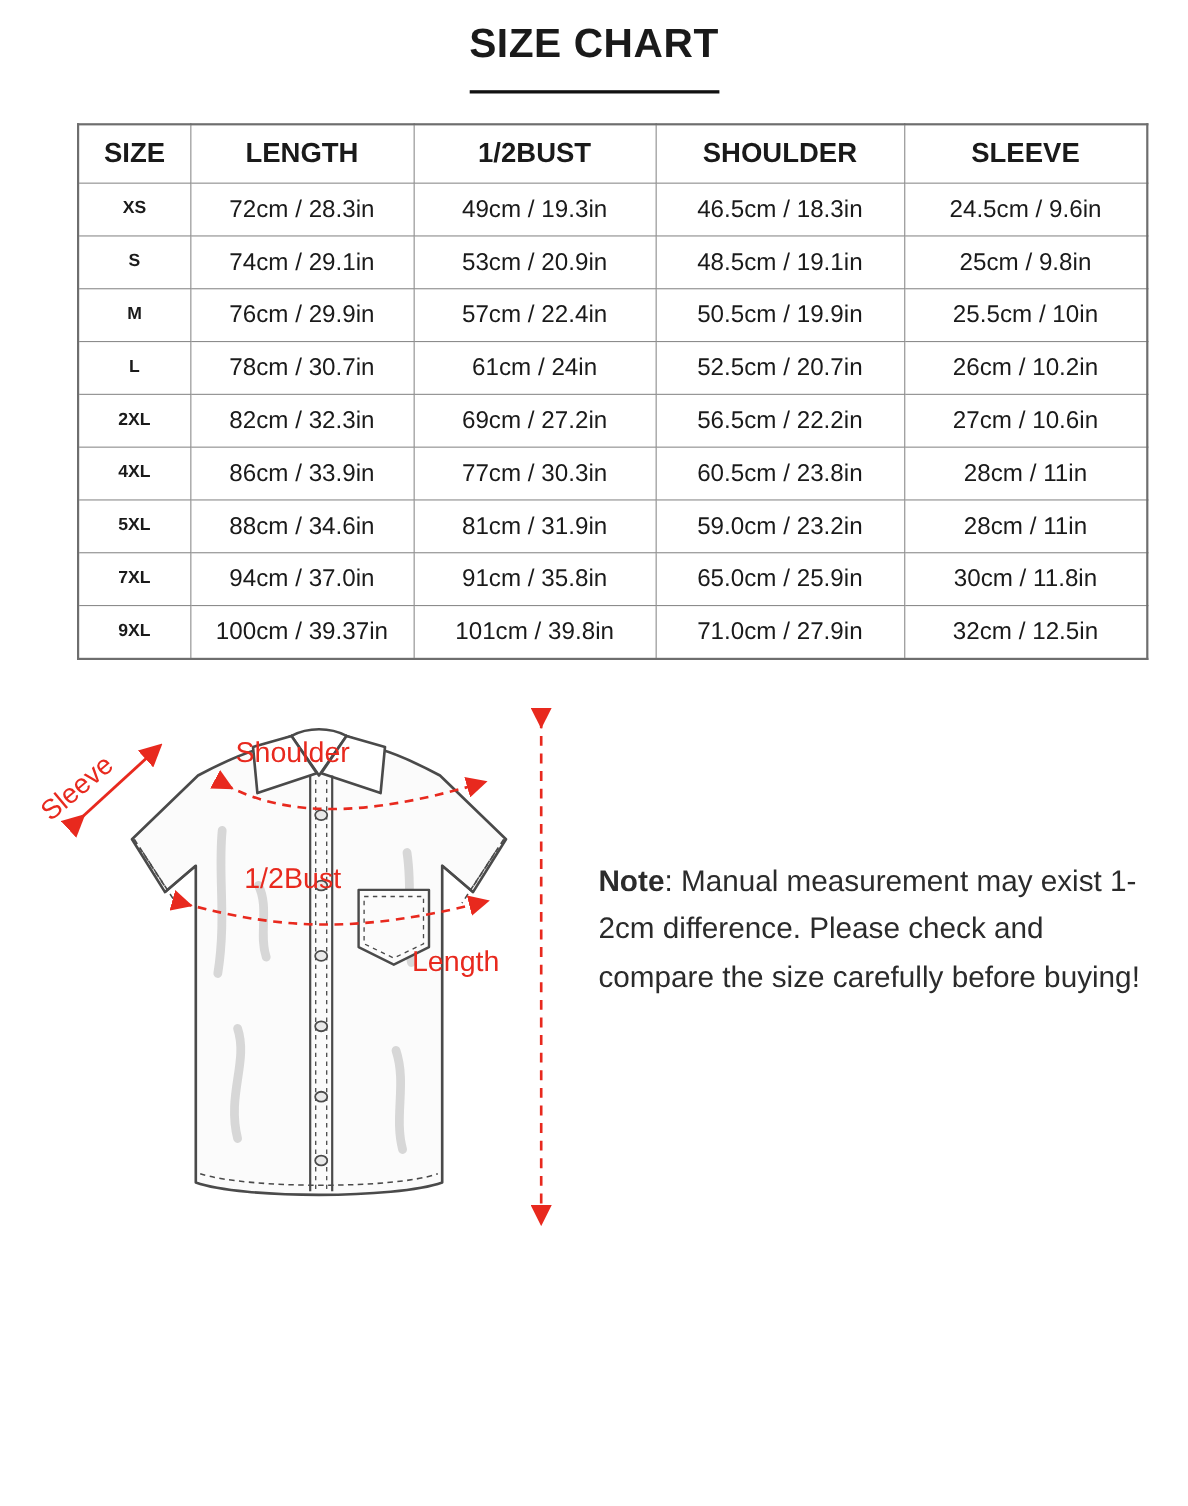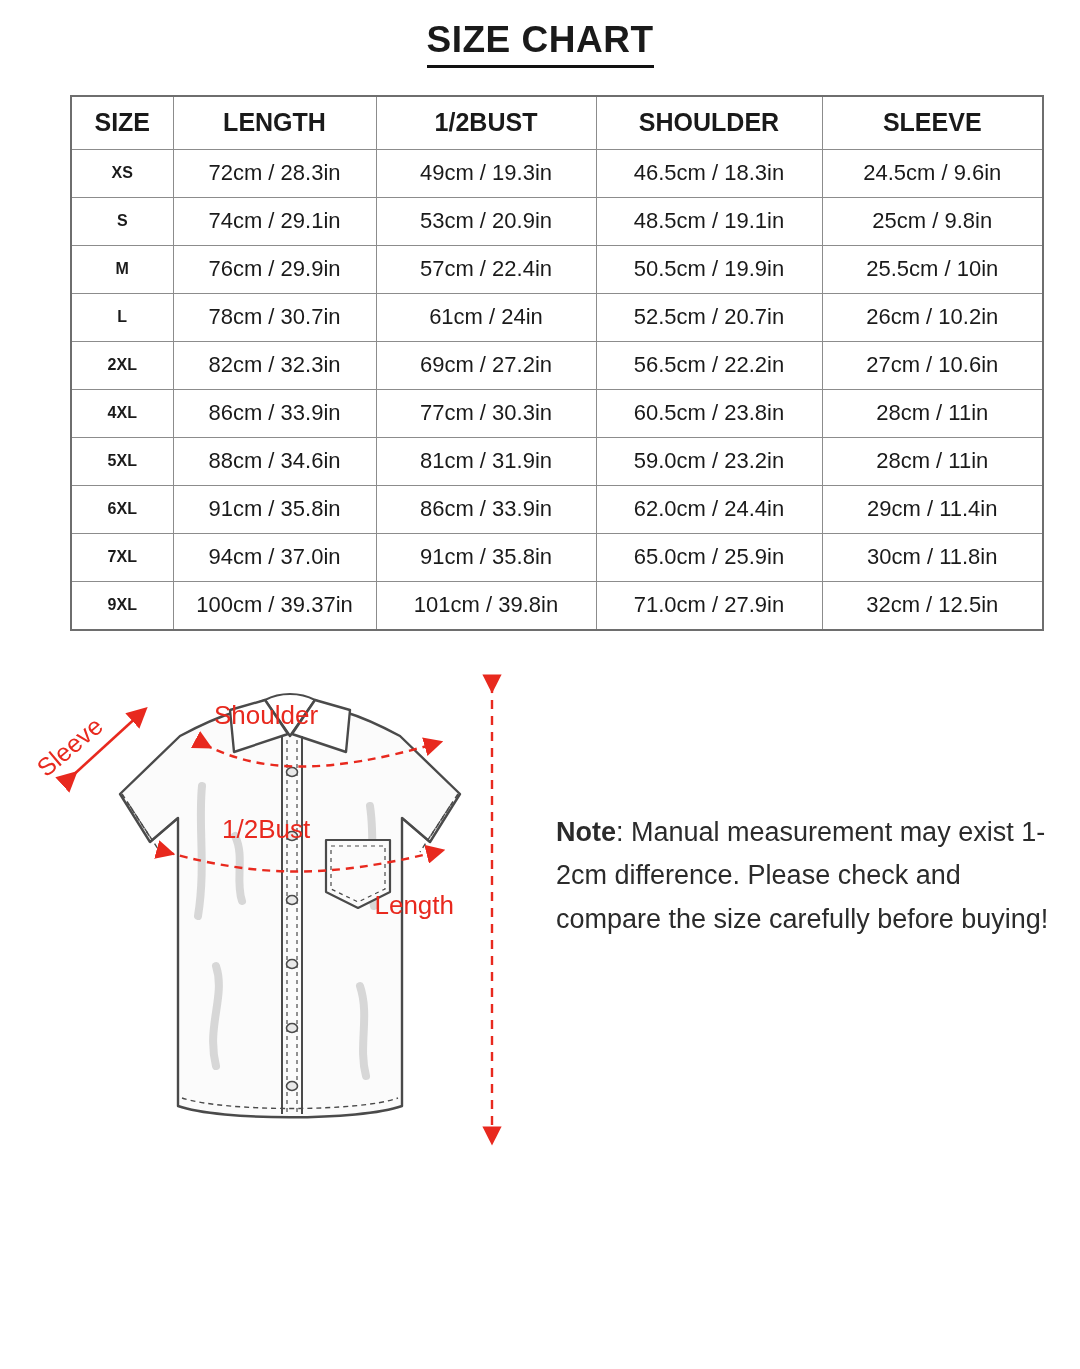--- a/index.html
+++ b/index.html
@@ -20,21 +20,21 @@
   .title-wrap {
     text-align: center;
     padding-top: 20px;
   }
   .title {
     display: inline-block;
     font-size: 37px;
     font-weight: bold;
     letter-spacing: 0.5px;
     border-bottom: 3px solid #111;
-    padding-bottom: 4px;
+    padding-bottom: 21px;
     line-height: 1.1;
   }
 
   
   .table-wrap {
     margin: 27px 54px 0 54px;
     padding-left: 16px;
   }
   table.size-table {
     width: 972px;
@@ -83,21 +83,21 @@
     left: 30px;
     top: 0;
     width: 520px;
     height: 510px;
   }
   .shirt-area svg {
     display: block;
   }
   .note {
     position: absolute;
-    left: 556px;
+    left: 544px;
     top: 145px;
     width: 495px;
     font-size: 27px;
     line-height: 1.62;
     color: #2b2b2b;
   }
   .note b { font-weight: bold; }
   .red-text {
     fill: #e8291e;
     font-family: "Liberation Sans", sans-serif;
@@ -170,27 +170,20 @@
         <td>77cm / 30.3in</td>
         <td>60.5cm / 23.8in</td>
         <td>28cm / 11in</td>
       </tr>
       <tr>
         <td class="size-col">5XL</td>
         <td>88cm / 34.6in</td>
         <td>81cm / 31.9in</td>
         <td>59.0cm / 23.2in</td>
         <td>28cm / 11in</td>
-      </tr>
-      <tr>
-        <td class="size-col">6XL</td>
-        <td>91cm / 35.8in</td>
-        <td>86cm / 33.9in</td>
-        <td>62.0cm / 24.4in</td>
-        <td>29cm / 11.4in</td>
       </tr>
       <tr>
         <td class="size-col">7XL</td>
         <td>94cm / 37.0in</td>
         <td>91cm / 35.8in</td>
         <td>65.0cm / 25.9in</td>
         <td>30cm / 11.8in</td>
       </tr>
       <tr>
         <td class="size-col">9XL</td>

